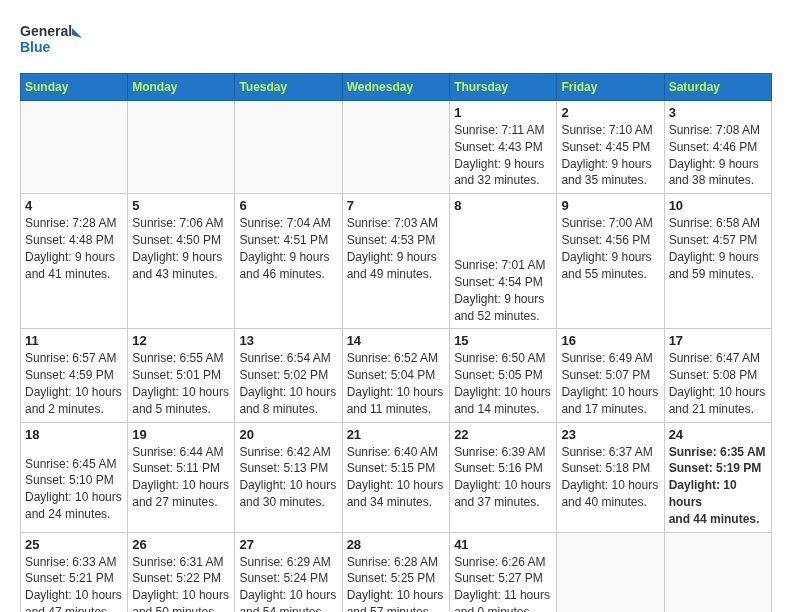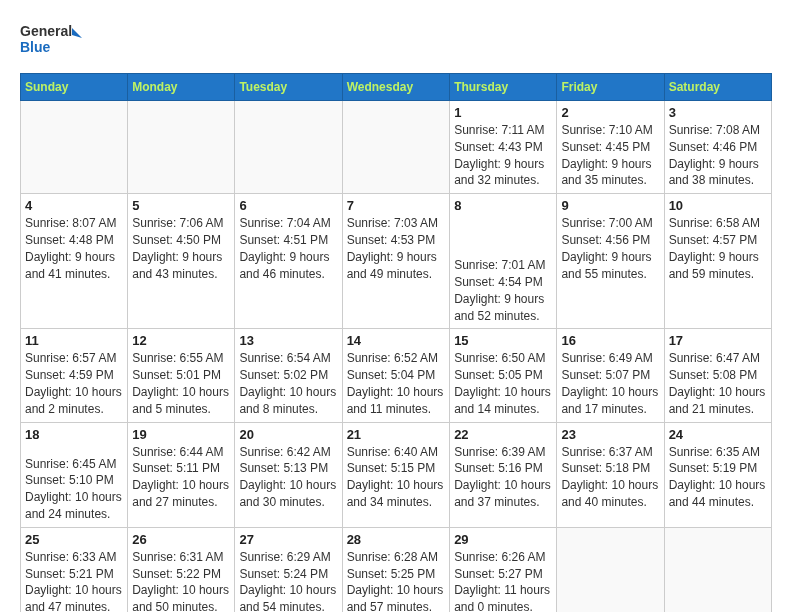--- a/index.html
+++ b/index.html
@@ -127,21 +127,21 @@
           <div class="day-number">3</div>
           <div class="day-info" style="white-space: pre-line;">Sunrise: 7:08 AM
 Sunset: 4:46 PM
 Daylight: 9 hours
 and 38 minutes.</div>
         </td>
       </tr>
       <tr>
         <td>
           <div class="day-number">4</div>
-          <div class="day-info" style="white-space: pre-line;">Sunrise: 8:07 AM
+          <div class="day-info" style="white-space: pre-line;">Sunrise: 7:28 AM
 Sunset: 4:48 PM
 Daylight: 9 hours
 and 41 minutes.</div>
         </td>
         <td>
           <div class="day-number">5</div>
           <div class="day-info" style="white-space: pre-line;">Sunrise: 7:06 AM
 Sunset: 4:50 PM
 Daylight: 9 hours
 and 43 minutes.</div>
@@ -271,21 +271,21 @@
         </td>
         <td>
           <div class="day-number">23</div>
           <div class="day-info" style="white-space: pre-line;">Sunrise: 6:37 AM
 Sunset: 5:18 PM
 Daylight: 10 hours
 and 40 minutes.</div>
         </td>
         <td>
           <div class="day-number">24</div>
-          <div class="day-info" style="white-space: pre-line;">Sunrise: 6:35 AM
+          <div class="day-info" style="white-space: pre-line; font-weight: bold;">Sunrise: 6:35 AM
 Sunset: 5:19 PM
 Daylight: 10 hours
 and 44 minutes.</div>
         </td>
       </tr>
       <tr>
         <td>
           <div class="day-number">25</div>
           <div class="day-info" style="white-space: pre-line;">Sunrise: 6:33 AM
 Sunset: 5:21 PM
@@ -307,21 +307,21 @@
 and 54 minutes.</div>
         </td>
         <td>
           <div class="day-number">28</div>
           <div class="day-info" style="white-space: pre-line;">Sunrise: 6:28 AM
 Sunset: 5:25 PM
 Daylight: 10 hours
 and 57 minutes.</div>
         </td>
         <td>
-          <div class="day-number">29</div>
+          <div class="day-number">41</div>
           <div class="day-info" style="white-space: pre-line;">Sunrise: 6:26 AM
 Sunset: 5:27 PM
 Daylight: 11 hours
 and 0 minutes.</div>
         </td>
         <td class="empty"></td>
         <td class="empty"></td>
       </tr>
     </tbody>
 </table>

